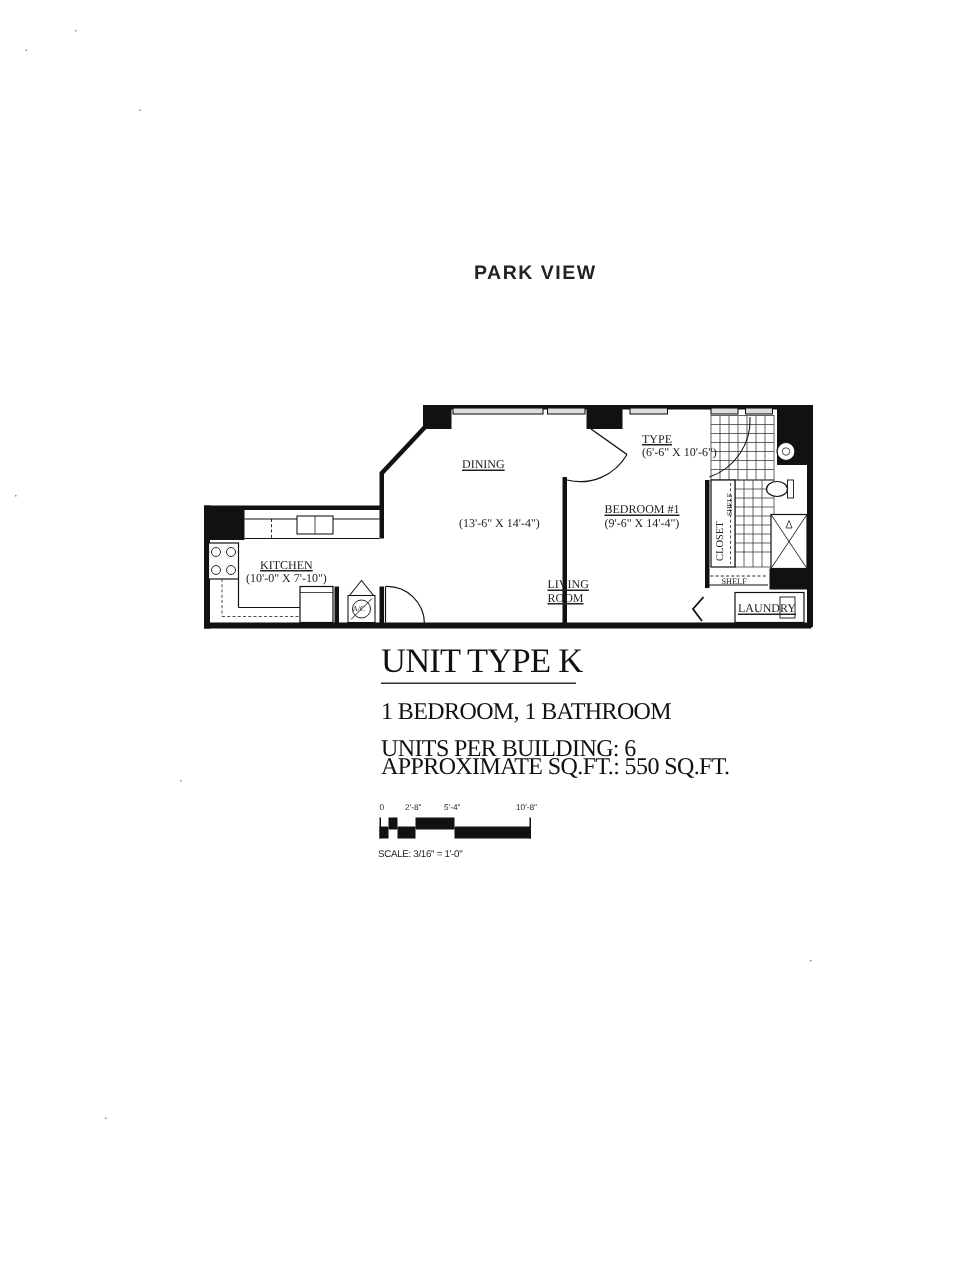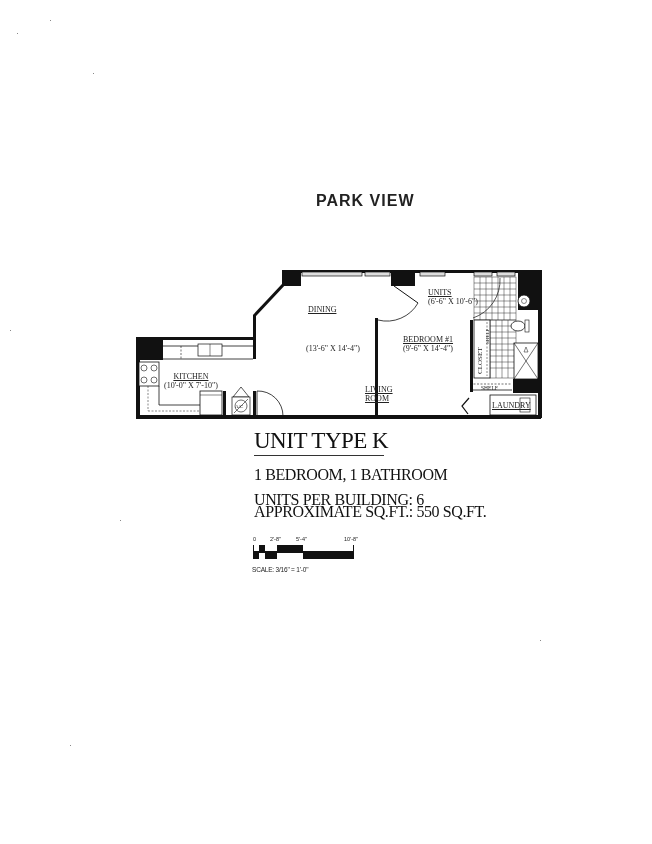--- a/index.html
+++ b/index.html
@@ -1,18 +1,18 @@
 <!DOCTYPE html>
 <html><head>
   <meta charset="utf-8">
   <style>
     html, body { margin: 0; padding: 0; background: #ffffff; }
     body { width: 652px; height: 844px; position: relative; overflow: hidden; font-family: "Liberation Serif", serif; color: #111; }
     .abs { position: absolute; }
-    .park-view { left: 316px; top: 192px; font-family: "Liberation Sans", sans-serif; font-size: 16px; font-weight: bold; letter-spacing: 1px; color: #222; }
+    .park-view { left: 316px; top: 174px; font-family: "Liberation Sans", sans-serif; font-size: 13px; font-weight: bold; letter-spacing: 1px; color: #222; }
     .plan { left: 0; top: 0; }
     .room-label { position: absolute; font-family: "Liberation Serif", serif; font-size: 8px; line-height: 9px; color: #222; white-space: nowrap; }
     .room-label .u { text-decoration: underline; }
     .vert { transform: rotate(-90deg); transform-origin: left top; }
     .title { left: 254px; top: 428px; font-size: 23px; letter-spacing: -0.5px; color: #111; }
     .title-rule { left: 254px; top: 455px; width: 130px; height: 1px; background: #333; }
     .line1 { left: 254px; top: 466px; font-size: 16px; letter-spacing: -0.4px; }
     .line2 { left: 254px; top: 491px; font-size: 16px; letter-spacing: -0.4px; }
     .line3 { left: 254px; top: 503px; font-size: 16px; letter-spacing: -0.4px; }
     .scale-tick { font-family: "Liberation Sans", sans-serif; font-size: 5.5px; color: #222; }
@@ -165,21 +165,21 @@
 </div>
 <div class="room-label" style="left:164px;top:372px;text-align:center;">
   <div class="u">KITCHEN</div>
   <div>(10'-0" X 7'-10")</div>
 </div>
 <div class="room-label" style="left:403px;top:335px;">
   <div class="u">BEDROOM #1</div>
   <div>(9'-6" X 14'-4")</div>
 </div>
 <div class="room-label" style="left:428px;top:288px;">
-  <div class="u">UNITS</div>
+  <div class="u">TYPE</div>
   <div>(6'-6" X 10'-6")</div>
 </div>
 <div class="room-label vert" style="left:476px;top:374px;font-size:7px;">CLOSET</div>
 <div class="room-label vert" style="left:483px;top:344px;font-size:5px;">SHELF</div>
 <div class="room-label" style="left:481px;top:384px;font-size:5.5px;">SHELF</div>
 <div class="room-label" style="left:492px;top:401px;font-family:Liberation Serif, serif;"><span class="u">LAUNDRY</span></div>
 <div class="room-label" style="left:235px;top:402px;font-size:5px;">A/C</div>
 
 <div class="abs title">UNIT TYPE K</div>
 <div class="abs title-rule"></div>

